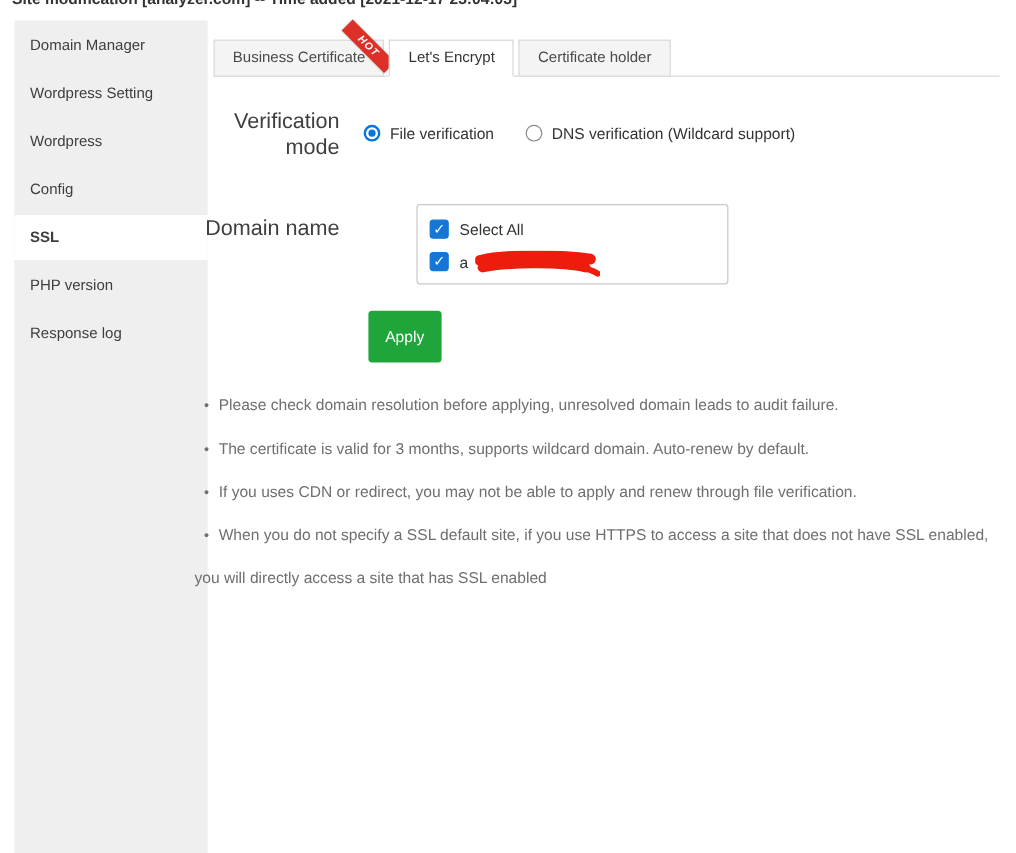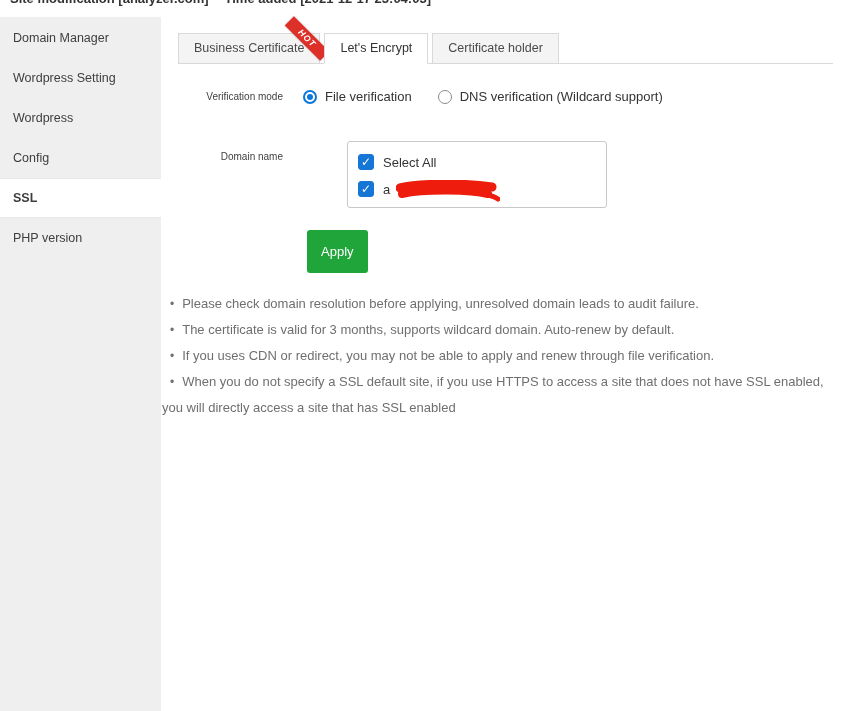--- a/index.html
+++ b/index.html
@@ -5,21 +5,21 @@
   * { margin:0; padding:0; box-sizing:border-box; }
   html,body { background:#fff; }
   body { font-family:"Liberation Sans","DejaVu Sans",sans-serif; }
   .app { position:relative; width:847px; height:711px; background:#fff; overflow:hidden; }
 
   
   .page-title { position:absolute; top:-9px; left:10px; font-size:13px; line-height:16px;
                 font-weight:700; color:#333; white-space:nowrap; }
 
   
-  .sidebar { position:absolute; left:0; top:17px; bottom:0; width:161px; background:#efefef; padding-top:1px; }
+  .sidebar { position:absolute; left:12px; top:17px; bottom:0; width:161px; background:#efefef; padding-top:1px; }
   .side-item { height:40px; line-height:40px; padding-left:13px; font-size:12.5px; color:#3e3e3e; cursor:pointer; }
   .side-item.active { background:#fff; border-top:1px solid #e7e7e7; border-bottom:1px solid #e7e7e7;
                       height:40px; line-height:38px; cursor:default;font-weight:bold; }
 
   
   .content { position:absolute; left:161px; top:0; right:0; bottom:0; background:transparent; }
 
   
   .tabs { display:flex; align-items:flex-end; margin:33px 14px 0 17px; border-bottom:1px solid #d9d9d9; }
   .tab { position:relative; padding:7px 15px 8px 15px; margin-right:4px; margin-bottom:-1px;
@@ -29,21 +29,21 @@
   .deployed { color:#20a53a; }
   .ribbon { position:absolute; top:-9px; right:-13px; width:50px; height:34px; pointer-events:none; }
   .ribbon-band { position:absolute; top:7px; left:0; width:50px; line-height:13px; text-align:center;
                  background:#dd3028; color:#fff; font-size:8.5px; font-weight:700; letter-spacing:1px;
                  transform:rotate(45deg); box-shadow:0 0 2px rgba(0,0,0,.25); }
 
   
   .row { display:flex; margin-left:0; }
   .row-verify { margin-top:25px; }
   .row-domain { margin-top:37px;gap:44px; }
-  .flabel { width:122px; text-align:right; font-size:10px; color:#3f3f3f; padding-top:2px; flex:none; }
+  .flabel { width:122px; text-align:right; font-size:18px; color:#3f3f3f; padding-top:2px; flex:none; }
   .row-domain .flabel { padding-top:10px; }
   .controls { display:flex; align-items:center; margin-left:20px; gap:26px; }
   .radio-opt { display:flex; align-items:center; gap:8px; font-size:13px; color:#333; cursor:pointer; }
   .radio { width:14px; height:14px; border:1px solid #8b8b8b; border-radius:50%; background:#fff; flex:none; position:relative; }
   .radio.checked { border:2px solid #0b76da; }
   .radio.checked::after { content:""; position:absolute; left:2px; top:2px; right:2px; bottom:2px;
                           background:#0b76da; border-radius:50%; }
 
   .domain-box { margin-left:20px; width:260px; min-height:60px; border:1px solid #c9c9c9; border-radius:3px;
                 padding:9px 10px 7px 10px; background:#fff; }
@@ -52,37 +52,38 @@
   .checkbox { width:16px; height:16px; background:#1576d6; border:1px solid #1576d6; border-radius:3px;
               color:#fff; text-align:center; flex:none; position:relative; }
   .checkbox::after { content:"✓"; position:absolute; left:0; right:0; top:0; font-size:12px; line-height:15px; font-weight:700; }
   .scribble { margin-left:-3px; margin-top:4px; }
 
   .apply-btn { display:block; margin:22px 0 0 146px; padding:0 14px; height:43px; background:#20a53a;
                border:none; border-radius:3px; color:#fff; font-size:13px; font-family:inherit; cursor:pointer; }
 
   
   .notes { margin:18px 14px 0 1px; }
-  .note { font-size:13px; line-height:25px; color:#6f6f6f; }
+  .note { font-size:13px; line-height:35px; color:#6f6f6f; }
   .note .bullet { display:inline-block; margin-left:8px; margin-right:8px; color:#6f6f6f; font-size:12px; }
 </style>
 </head>
 <body>
 
 <div class="app">
 
   <div class="page-title">Site modification [analyzer.com] -- Time added [2021-12-17 23:04:03]</div>
 
   <div class="sidebar">
     <div class="side-item">Domain Manager</div>
     <div class="side-item">Wordpress Setting</div>
     <div class="side-item">Wordpress</div>
     <div class="side-item">Config</div>
     <div class="side-item active">SSL</div>
     <div class="side-item">PHP version</div>
+    <div class="side-item">Response log</div>
   </div>
 
   <div class="content">
 
     <div class="tabs">
       <div class="tab">
         <span>Business Certificate</span>
         <span class="ribbon">
           <i class="ribbon-band">HOT</i>
         </span>

